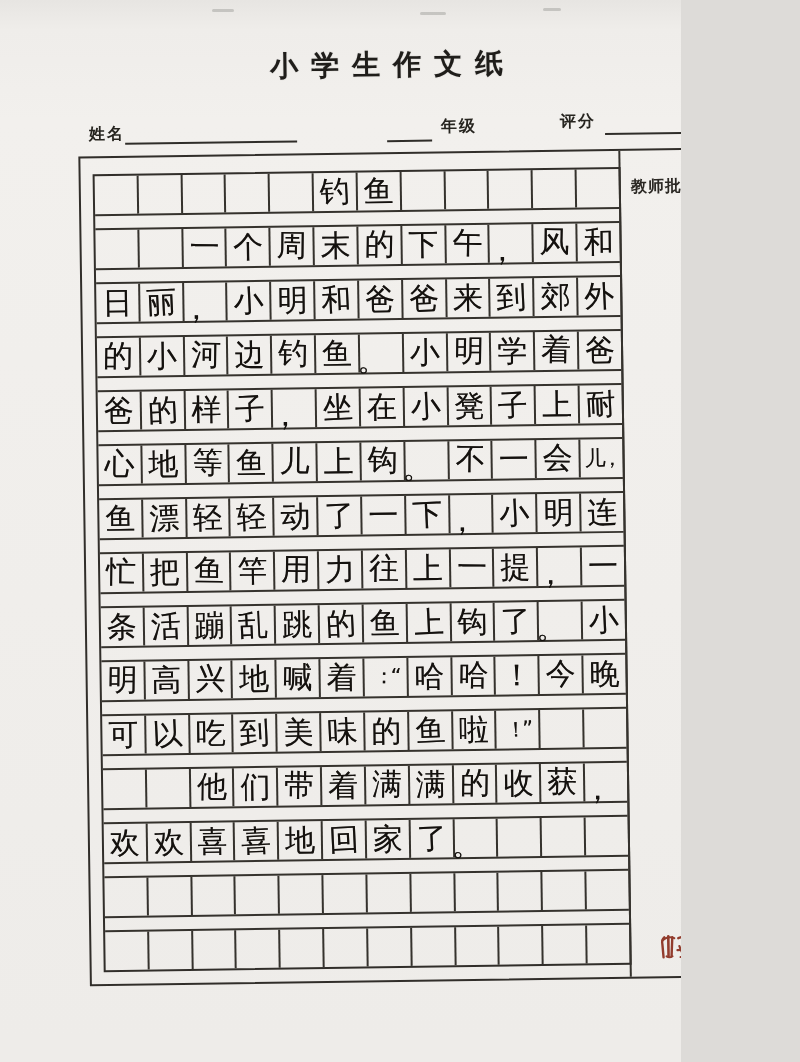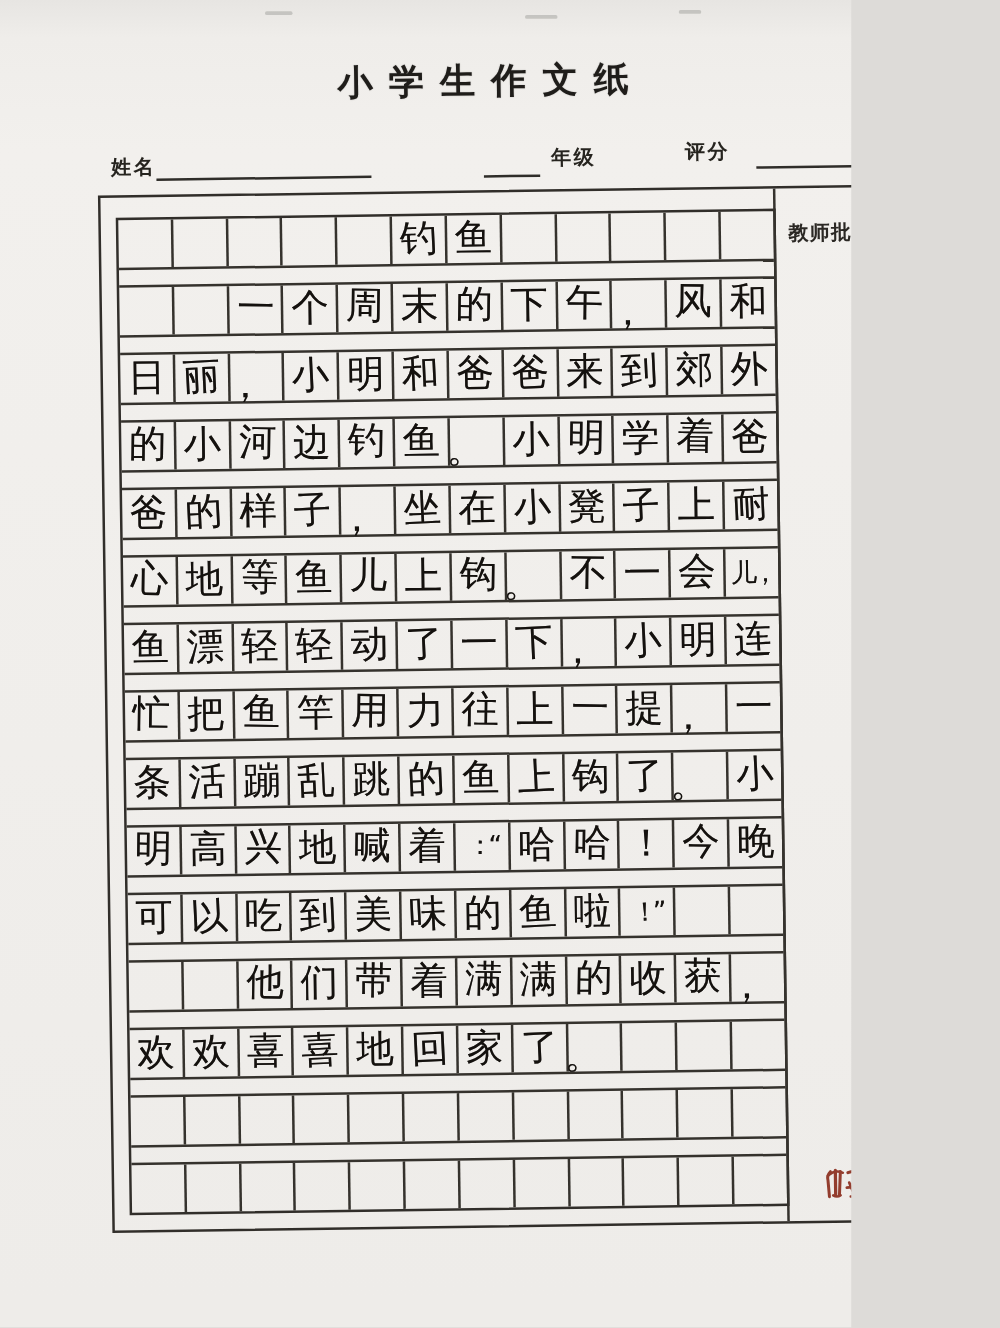--- a/index.html
+++ b/index.html
@@ -54,21 +54,21 @@
   <div class="scan-mark" style="left:700px;top:11px;width:16px;"></div>
 
   <div class="tilt">
 
     <h1 class="page-title">小学生作文纸</h1>
 
     <span class="hdr-label" style="left:95px;top:120px;text-align:center;">姓名</span>
     <div class="hdr-line" style="left:131px;top:139px;width:172px;"></div>
     <div class="hdr-line" style="left:393px;top:140px;width:45px;"></div>
     <span class="hdr-label" style="left:447px;top:117px;text-align:right;">年级</span>
-    <span class="hdr-label" style="left:554px;top:114px;">评分</span>
+    <span class="hdr-label" style="left:566px;top:114px;">评分</span>
     <div class="hdr-line" style="left:611px;top:136px;width:107px;"></div>
 
     <div class="sheet-box">
 
       <div class="composition-grid">
           <div class="grid-row">
             <div class="cell"></div>
             <div class="cell"></div>
             <div class="cell"></div>
             <div class="cell"></div>

